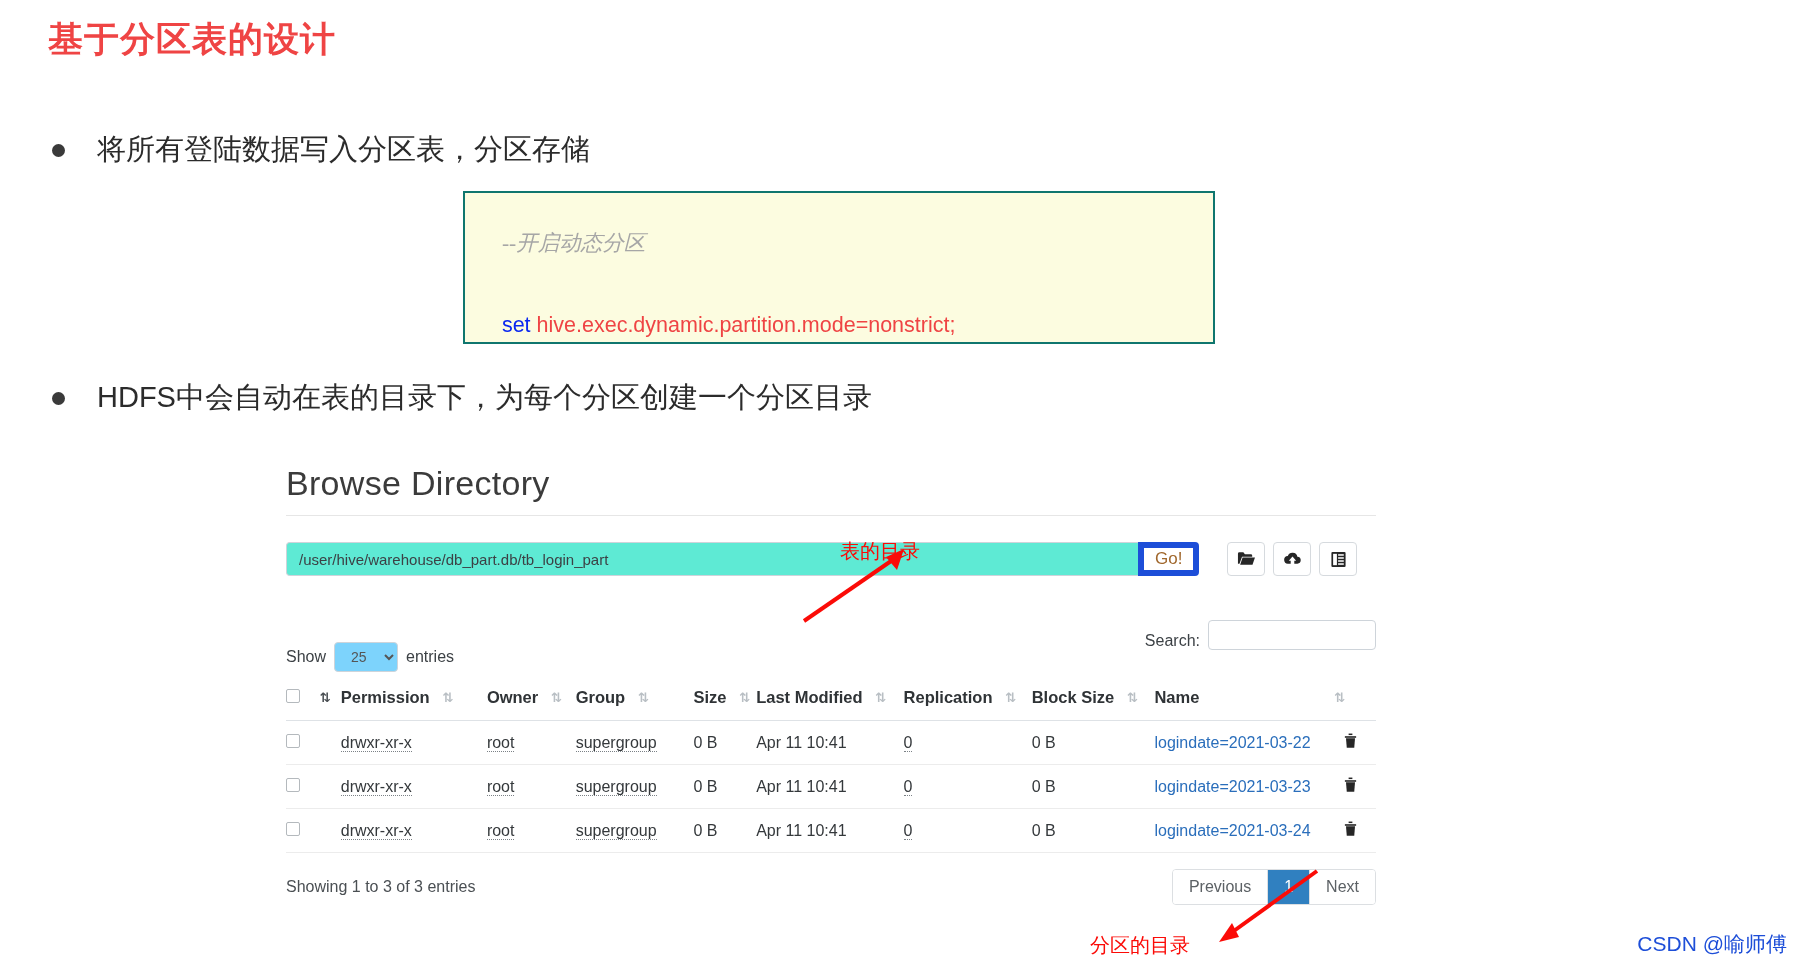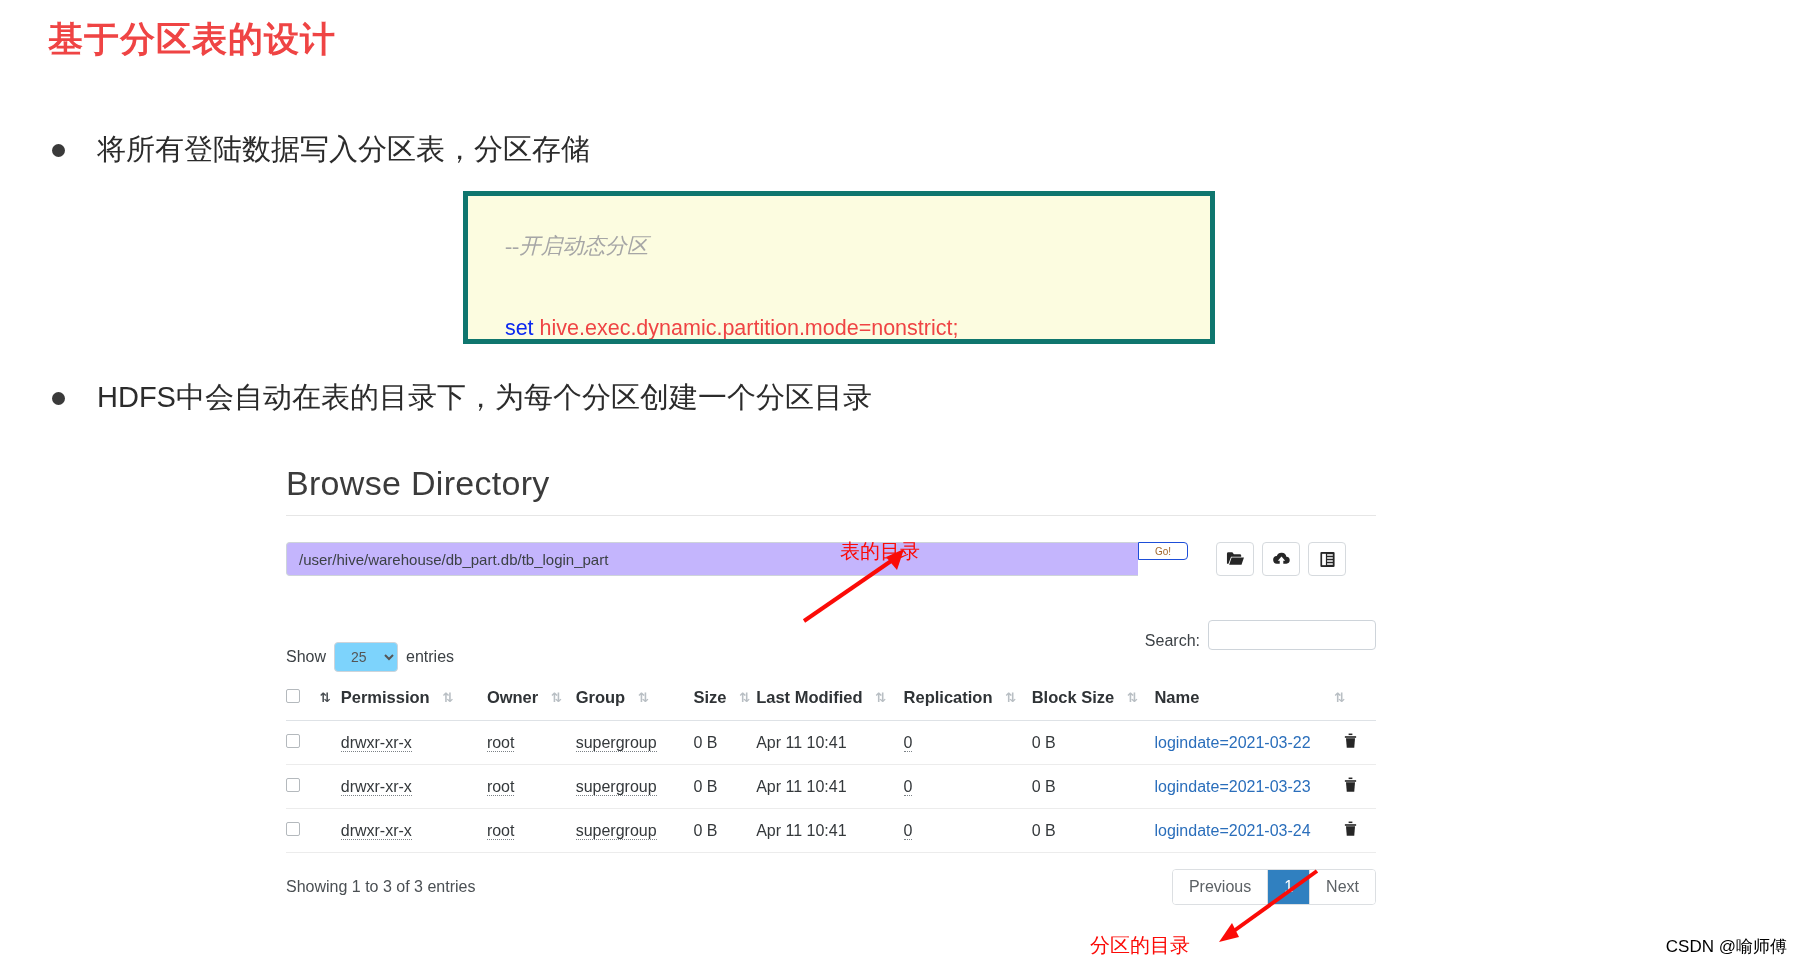--- a/index.html
+++ b/index.html
@@ -48,21 +48,21 @@
   #bullet-2 { left: 52px; top: 378px; }
 
   
   .code-block {
     position: absolute;
     left: 463px;
     top: 191px;
     width: 752px;
     height: 153px;
     background: #fcfce0;
-    border: 5px solid #0f766e;
+    border: 2px solid #0f766e;
     box-sizing: border-box;
     padding: 9px 0 0 13px;
     font-family: "Liberation Sans", "DejaVu Sans", sans-serif;
     font-size: 21.5px;
     line-height: 27.5px;
     overflow: hidden;
   }
   .code-line { white-space: pre; }
   .tok-comment { color: #a6a6a6; font-style: italic; font-family: "Liberation Serif", "DejaVu Serif", serif; }
   .tok-kw { color: #0b28f0; }
@@ -99,32 +99,32 @@
     flex: 0 0 852px;
     height: 34px;
     border: 1px solid #ced4da;
     border-right: none;
     border-radius: 4px 0 0 4px;
     box-sizing: border-box;
     padding: 0 12px;
     font-size: 15px;
     color: #3c4145;
     font-family: "Liberation Sans", "DejaVu Sans", sans-serif;
-    background: #c4b5fd;
+    background: #5eead4;
     outline: none;
     line-height: 32px;
   }
   .go-btn {
-    height: 18px;
+    height: 34px;
     min-width: 50px;
-    border: 1px solid #1d4ed8;
+    border: 6px solid #1d4ed8;
     border-radius: 0 4px 4px 0;
     background: #fff;
     color: #a0672c;
-    font-size: 10px;
+    font-size: 17px;
     cursor: pointer;
     font-family: "Liberation Sans", "DejaVu Sans", sans-serif;
     padding: 0 11px;
   }
   .icon-btn-group {
     display: flex;
     margin-left: 28px;
     gap: 8px;
   }
   .icon-btn {
@@ -297,22 +297,22 @@
   #annot-part-dir  { left: 1090px; top: 932px; }
   .arrow-svg { position: absolute; pointer-events: none; }
   #arrow-1 { left: 800px; top: 545px; }
   #arrow-2 { left: 1205px; top: 865px; }
 
   
   .watermark {
     position: absolute;
     right: 20px;
     bottom: 12px;
-    color: #000000;
-    font-size: 17px;
+    color: #1d4ed8;
+    font-size: 21px;
   }
 </style>
 </head>
 <body>
 
 <div class="slide-title">基于分区表的设计</div>
 
 <div class="bullet" id="bullet-1">
   <span class="dot"></span>
   <span>将所有登陆数据写入分区表，分区存储</span>

